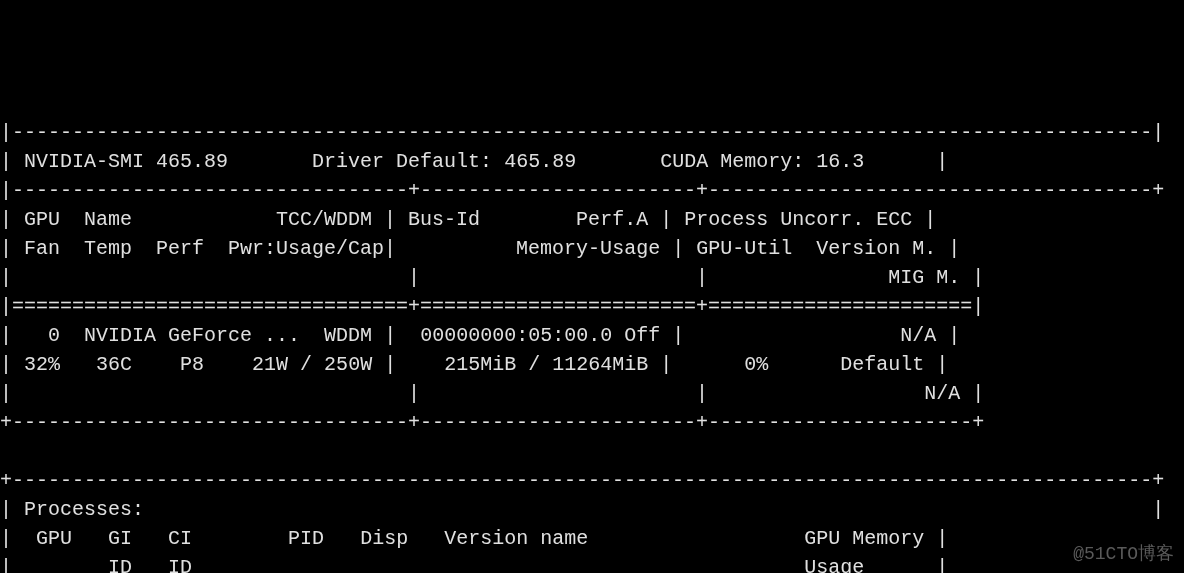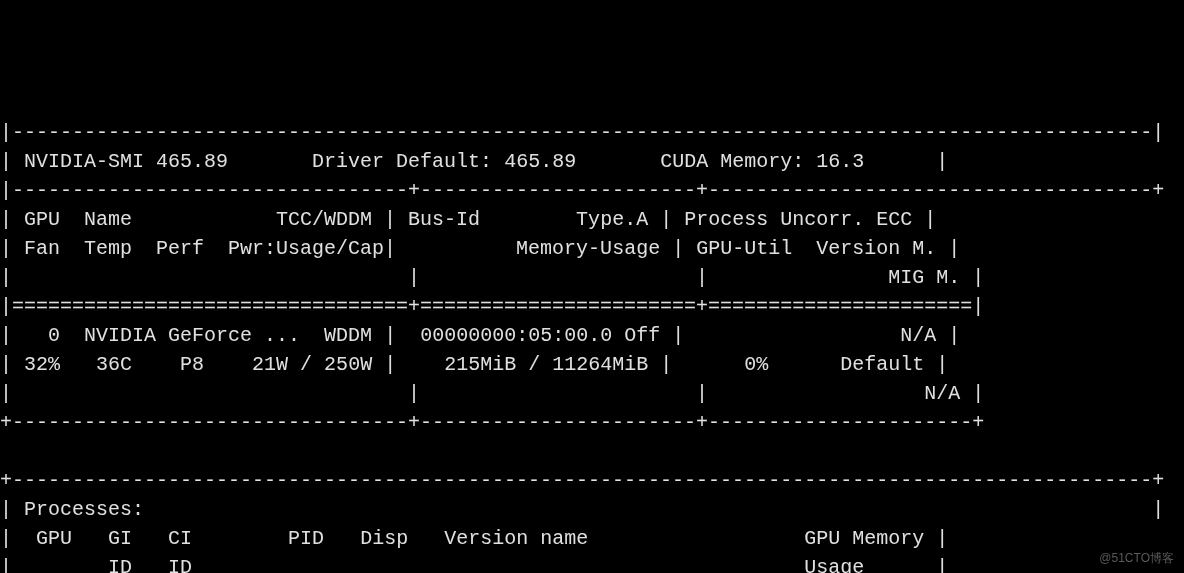--- a/index.html
+++ b/index.html
@@ -14,33 +14,33 @@
     overflow: hidden;
     padding: 2px 0 0 0;
     white-space: pre;
     position: relative;
   }
   .watermark {
     position: absolute;
     right: 10px;
     bottom: 6px;
     color: #5a5a5a;
-    font-size: 12px;
-    font-family: Liberation Sans, sans-serif;
+    font-size: 18px;
+    font-family: Liberation Mono, monospace;
   }
 </style>
 </head>
 <body>
 
 
 
 <div><span>|-----------------------------------------------------------------------------------------------|</span>
 <span>| <span>NVIDIA-SMI</span> <span>465.89</span>       <span>Driver Default:</span> <span>465.89</span>       <span>CUDA Memory:</span> <span>16.3</span>      |</span>
 <span>|---------------------------------+-----------------------+-------------------------------------+</span>
-<span>| <span>GPU  Name            TCC/WDDM</span> | <span>Bus-Id        Type.A</span> | <span>Process Uncorr. ECC</span> |</span>
+<span>| <span>GPU  Name            TCC/WDDM</span> | <span>Bus-Id        Perf.A</span> | <span>Process Uncorr. ECC</span> |</span>
 <span>| <span>Fan  Temp  Perf  Pwr:Usage/Cap</span>|          <span>Memory-Usage</span> | <span>GPU-Util  Version M.</span> |</span>
 <span>|                                 |                       |               <span>MIG M.</span> |</span>
 <span>|=================================+=======================+======================|</span>
 <span>|   <span>0</span>  <span>NVIDIA GeForce ...</span>  <span>WDDM</span> |  <span>00000000:05:00.0</span> <span>Off</span> |                  <span>N/A</span> |</span>
 <span>| <span>32%</span>   <span>36C</span>    <span>P8</span>    <span>21W / 250W</span> |    <span>215MiB</span> / <span>11264MiB</span> |      <span>0%</span>      <span>Default</span> |</span>
 <span>|                                 |                       |                  <span>N/A</span> |</span>
 <span>+---------------------------------+-----------------------+----------------------+</span>
 <span>&nbsp;</span>
 <span>+-----------------------------------------------------------------------------------------------+</span>
 <span>| <span>Processes:</span>                                                                                    |</span>

